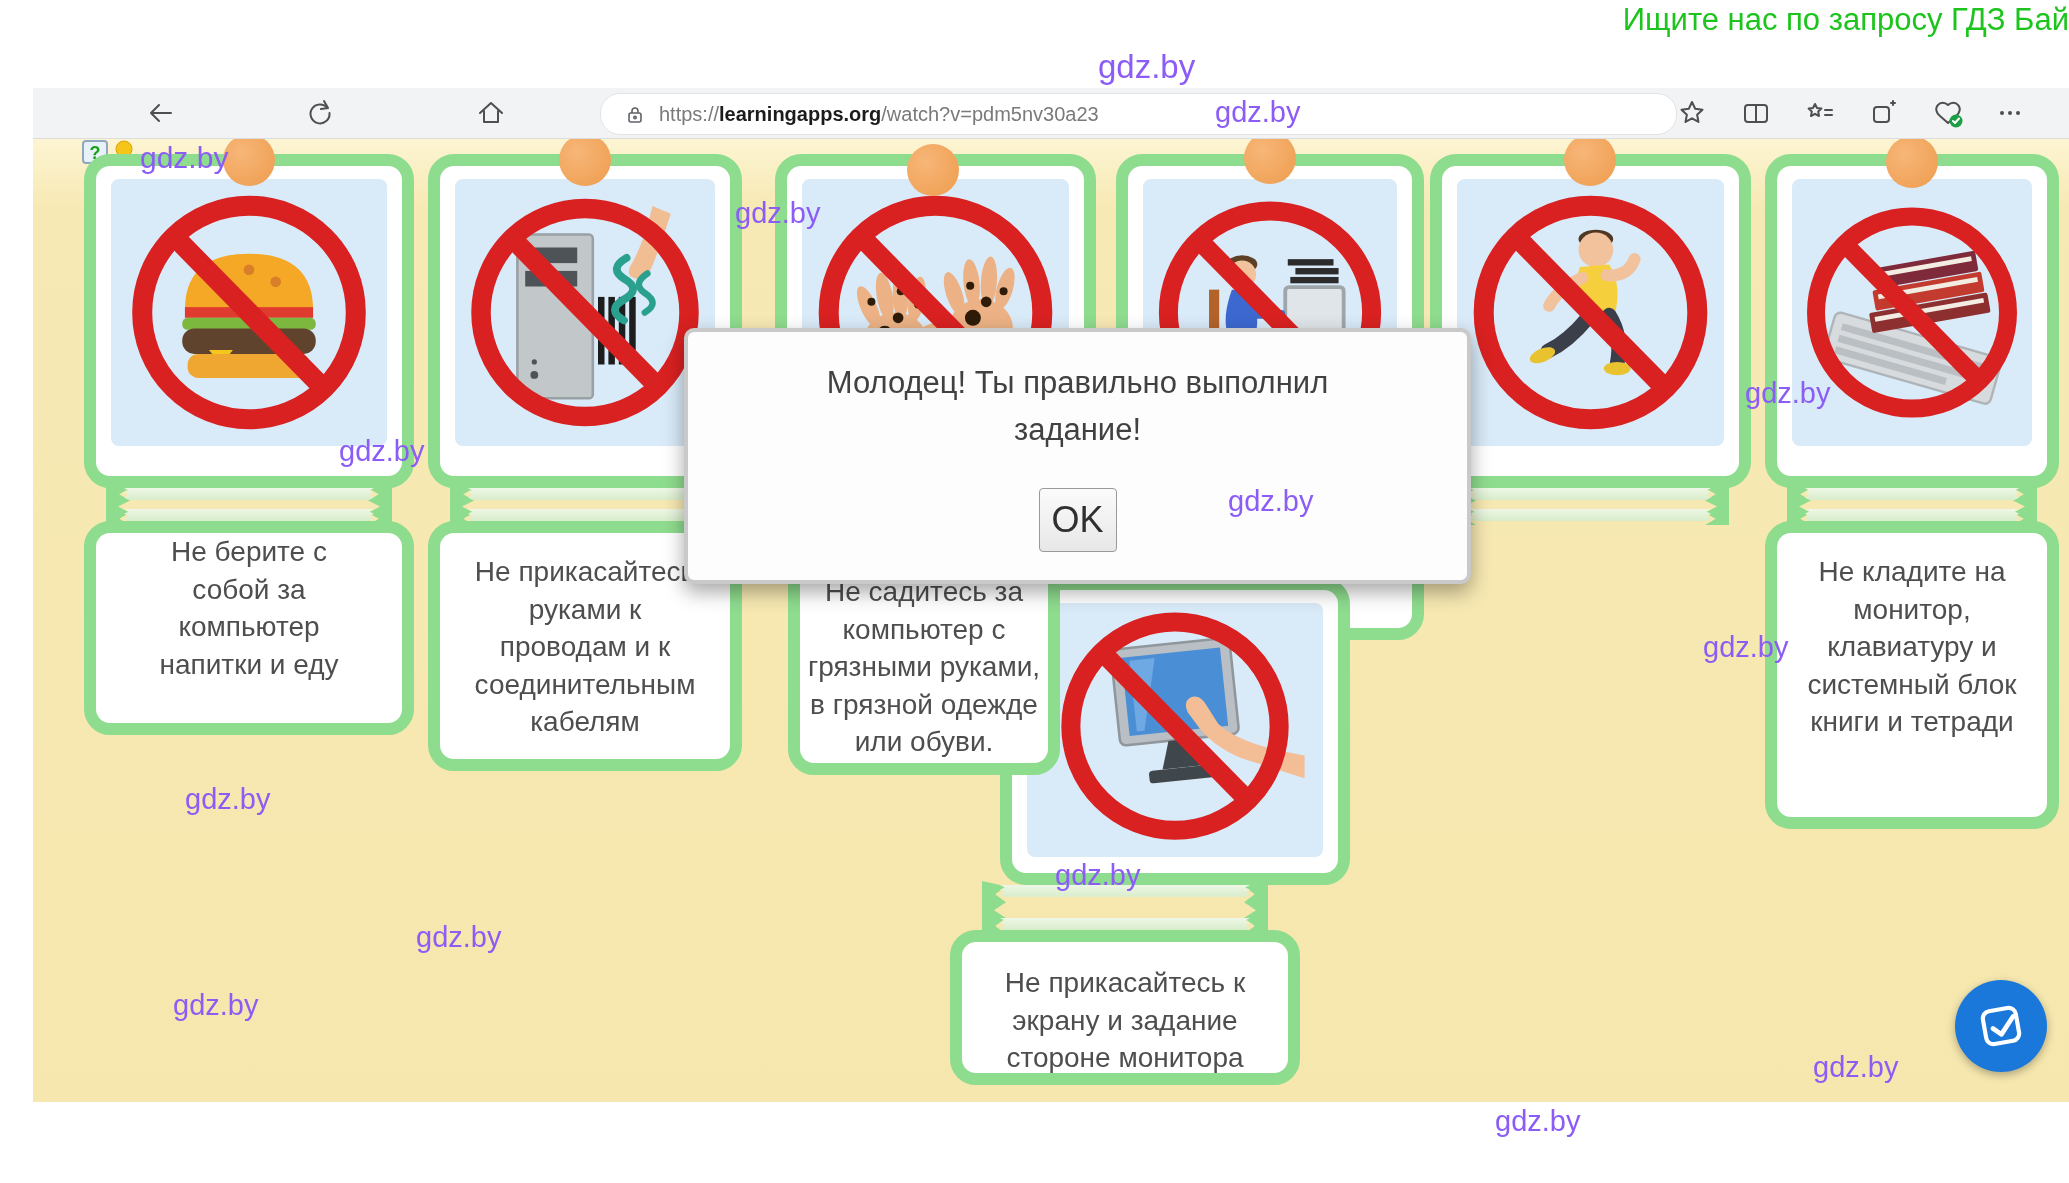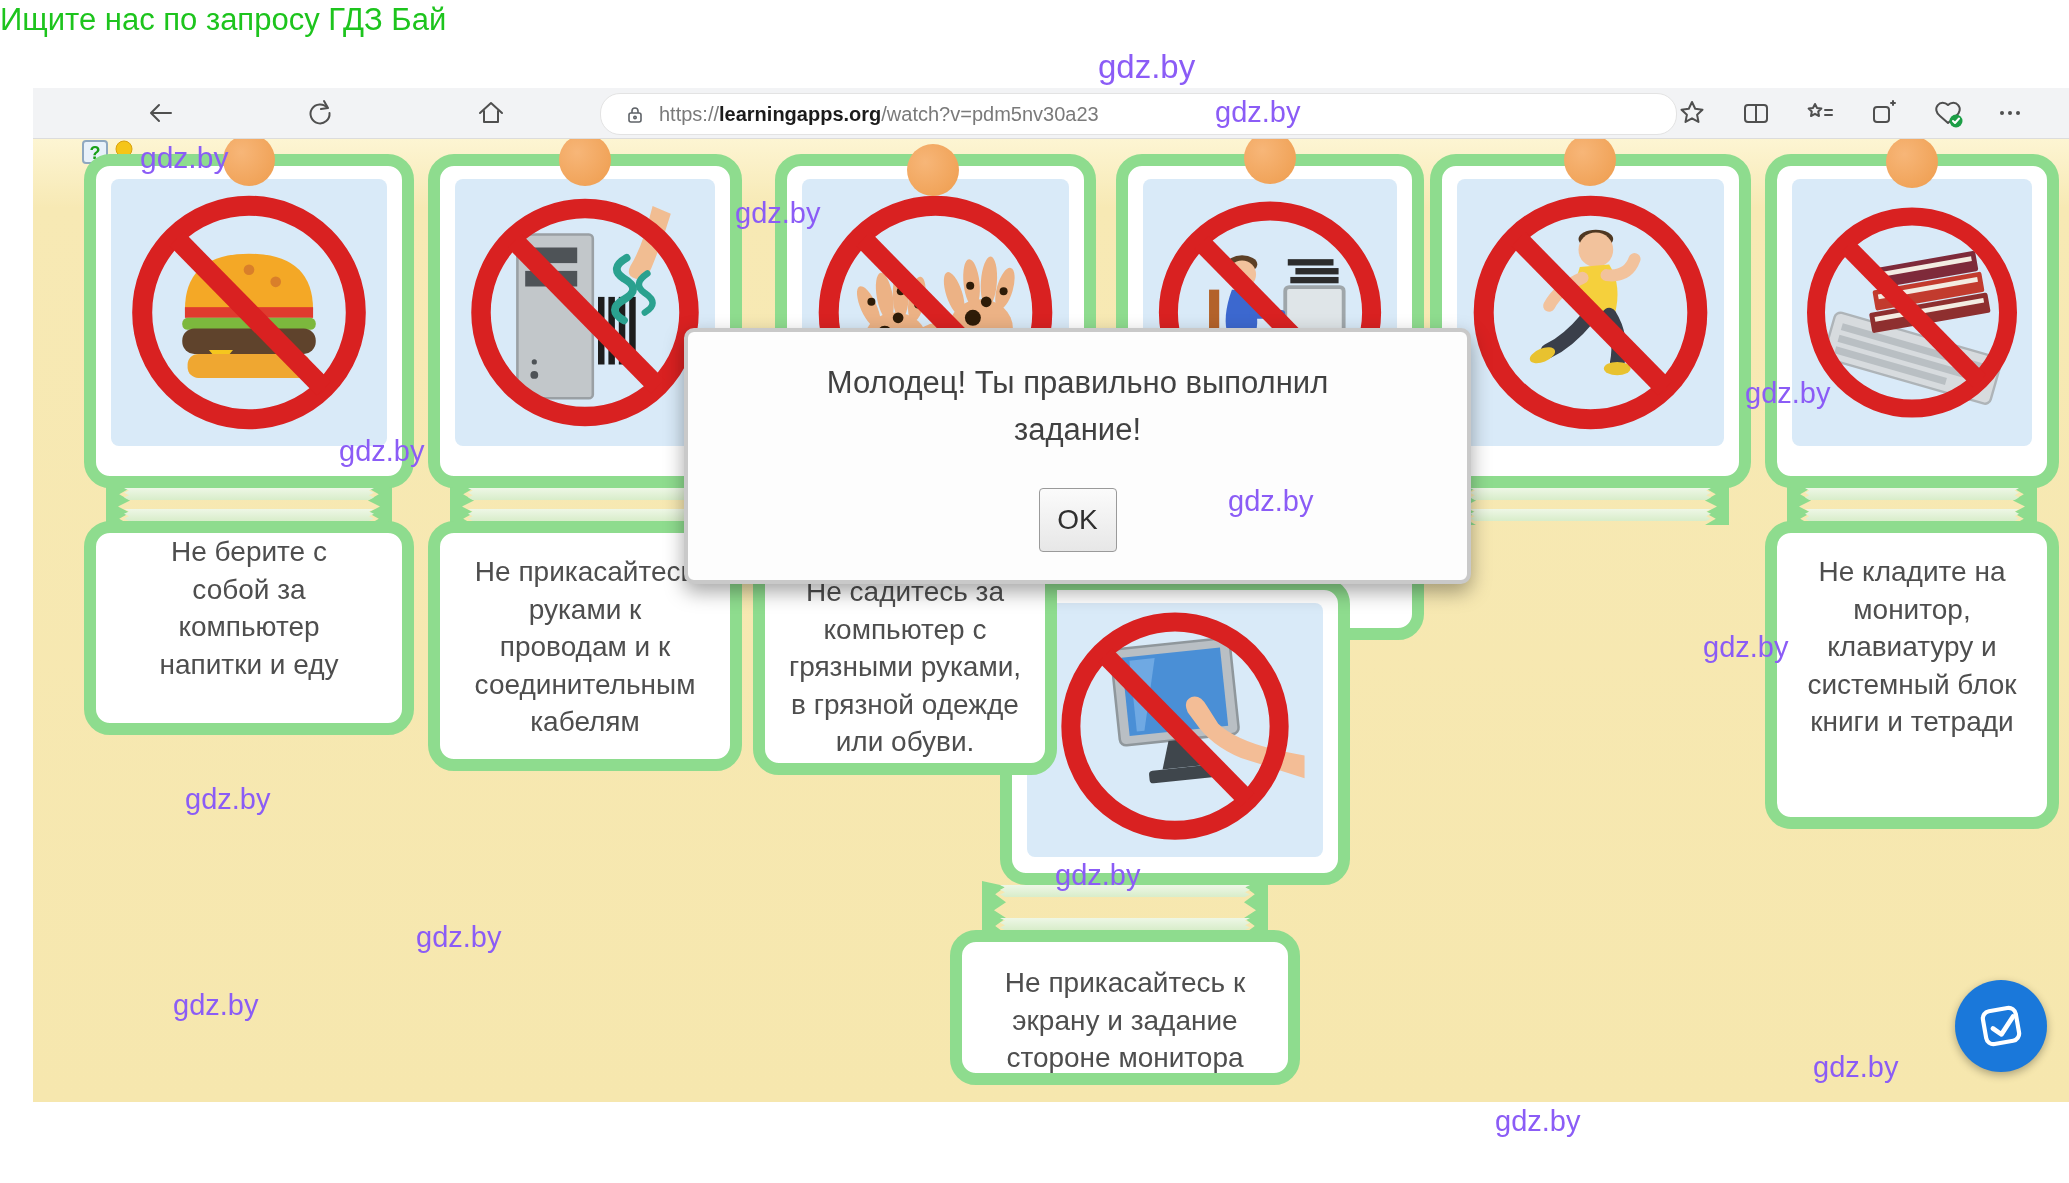--- a/index.html
+++ b/index.html
@@ -1,18 +1,18 @@
 <!DOCTYPE html>
 <html><head>
 <meta charset="utf-8">
 <style>
   html,body{margin:0;padding:0;background:#fff;}
   #screen{position:relative;width:2069px;height:1183px;background:#fff;overflow:hidden;
           font-family:"Liberation Sans",sans-serif;}
-  .promo{position:absolute;top:2px;left:0;width:100%;text-align:left;color:#1dc41d;
+  .promo{position:absolute;top:2px;left:0;width:100%;text-align:right;color:#1dc41d;
          font-size:31px;z-index:5;}
   .wm{position:absolute;z-index:60;color:#8b5cf6;font-size:29px;white-space:nowrap;}
   
   .toolbar{position:absolute;left:33px;top:88px;width:2036px;height:50px;background:#f2f3f5;
            border-bottom:1px solid #dcdcdc;z-index:5;}
   .tbi{position:absolute;top:9px;width:32px;height:32px;cursor:pointer;}
   .tbi svg{width:32px;height:32px;stroke:#4f4f4f;stroke-width:2;fill:none;
            stroke-linecap:round;stroke-linejoin:round;}
   .pill{position:absolute;left:567px;top:5px;width:1075px;height:40px;background:#fff;
         border:1px solid #e3e3e3;border-radius:20px;display:flex;align-items:center;}
@@ -42,21 +42,21 @@
   .conn-jag{position:absolute;top:-4px;bottom:-4px;width:24px;background:#8edc8e;
        clip-path:polygon(0 0,100% 10%,55% 25%,100% 40%,50% 55%,100% 70%,55% 85%,100% 100%,0 100%);}
   .jl{left:-8px;}.jr{right:-8px;transform:scaleX(-1);}
   
   .modal{position:absolute;left:651px;top:190px;width:787px;height:256px;background:#fdfdfd;
          border:4px solid #c9c9c9;border-radius:10px;box-shadow:0 8px 20px rgba(0,0,0,.35);
          z-index:40;text-align:center;box-sizing:border-box;}
   .modal-msg{margin-top:28px;font-size:31px;color:#414141;line-height:1.5;white-space:pre-line;}
   .ok{position:absolute;left:50%;transform:translateX(-50%);top:156px;width:78px;height:64px;
       background:linear-gradient(#fbfbfb,#e7e7e7);border:1px solid #9a9a9a;border-radius:4px;
-      font-size:28px;color:#2f2f2f;font-family:"Liberation Sans",sans-serif;cursor:pointer;}
+      font-size:36px;color:#2f2f2f;font-family:"Liberation Sans",sans-serif;cursor:pointer;}
   
   .qb{position:absolute;left:49px;top:2px;width:26px;height:24px;background:#e8f1fa;
       border:2px solid #8fa8c0;border-radius:4px;text-align:center;line-height:22px;
       font-size:18px;font-weight:bold;color:#18a018;box-sizing:border-box;cursor:pointer;}
   .bulb{position:absolute;left:80px;top:1px;cursor:pointer;}
   .fab{position:absolute;left:1922px;top:842px;width:92px;height:92px;border-radius:50%;
        background:#1a78da;display:flex;align-items:center;justify-content:center;
        box-shadow:0 3px 8px rgba(0,0,0,.3);z-index:20;cursor:pointer;}
   .footer{position:absolute;left:0;top:1102px;width:2069px;height:81px;background:#fff;z-index:8;}
   .footer-text{position:absolute;top:24px;width:100%;text-align:center;color:#4a1f8e;font-size:37px;}
@@ -344,21 +344,21 @@
 
     <div class="tcard" style="left:51px;top:383px;width:330px;height:214px;">Не берите с
 собой за
 компьютер
 напитки и еду</div>
     <div class="tcard" style="left:395px;top:383px;width:314px;height:250px;padding-top:20px">Не прикасайтесь
 руками к
 проводам и к
 соединительным
 кабелям</div>
-    <div class="tcard" style="left:720px;top:403px;width:304px;height:234px;padding-top:20px;z-index:5">Не садитесь за
+    <div class="tcard" style="left:755px;top:403px;width:272px;height:234px;padding-top:20px;z-index:5">Не садитесь за
 компьютер с
 грязными руками,
 в грязной одежде
 или обуви.</div>
     <div class="tcard" style="left:1083px;top:387px;width:308px;height:115px;padding-top:58px">ясь</div>
     <div class="tcard" style="left:1732px;top:383px;width:294px;height:308px;padding-top:20px">Не кладите на
 монитор,
 клавиатуру и
 системный блок
 книги и тетради</div>

